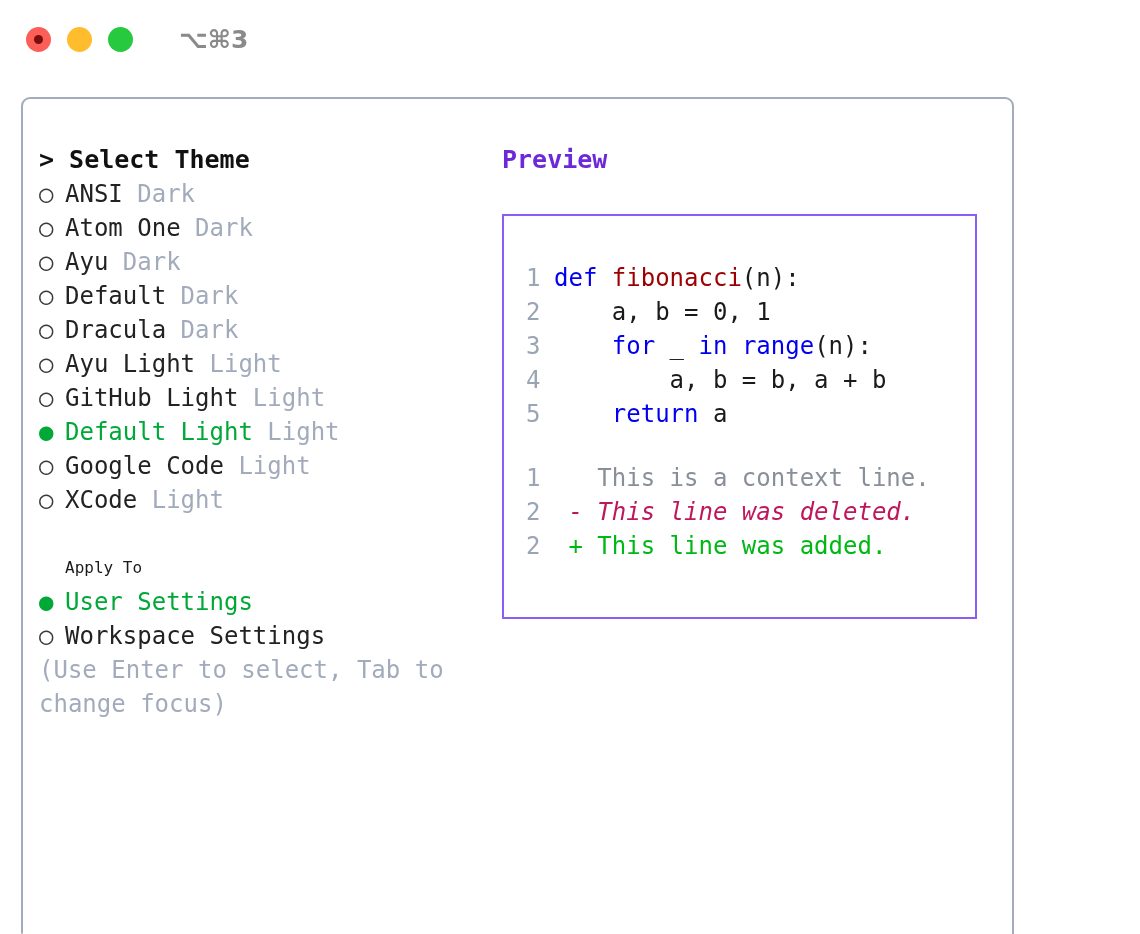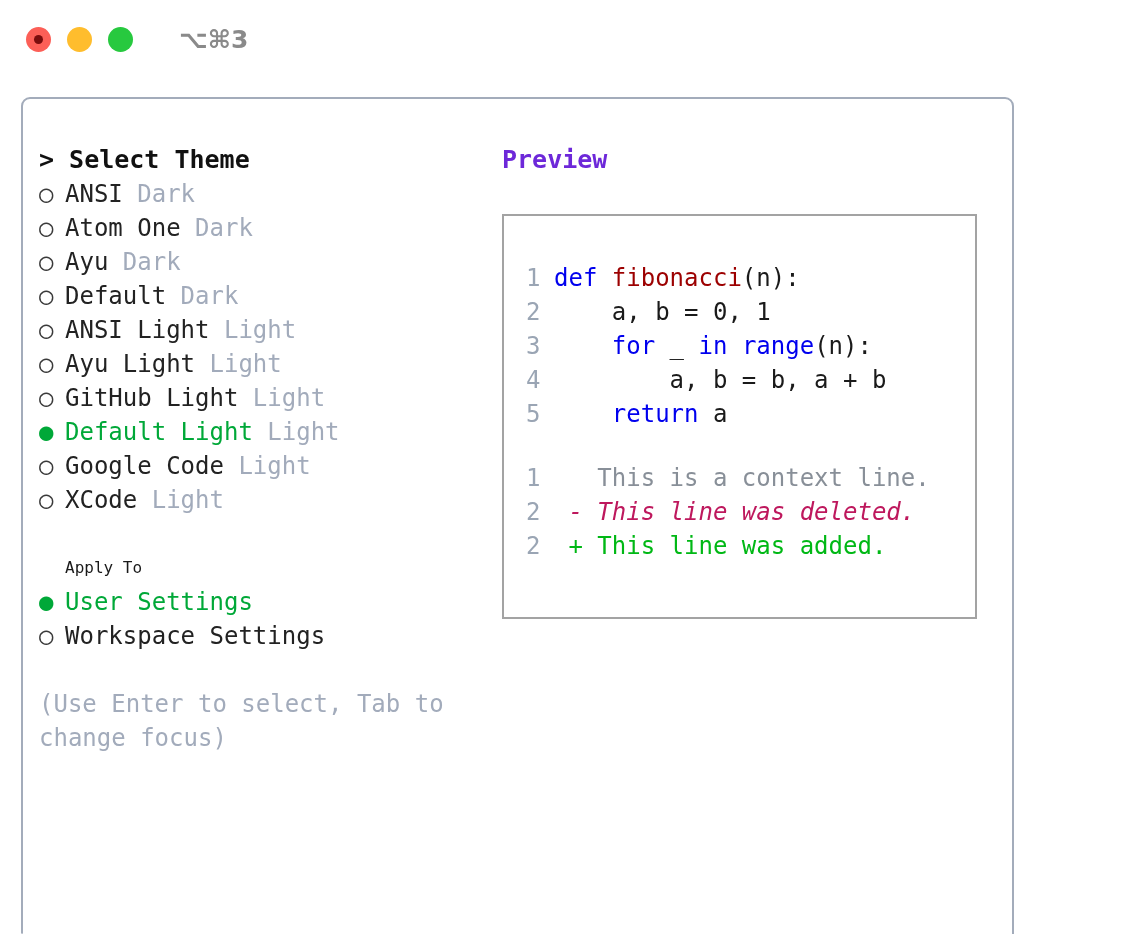--- a/index.html
+++ b/index.html
@@ -114,21 +114,20 @@
   }
   .section-head {
     font-size: 16px;
     line-height: 34px;
     color: #1a1a1a;
     white-space: pre;
     padding-left: 26px;
   }
   .spacer { height: 34px; }
   #hint {
-    margin-top: 34px;
     font-size: 24px;
     line-height: 34px;
     color: #a2abbb;
     width: 420px;
   }
 
   
   #right-col {
     position: absolute;
     left: 479px;
@@ -138,21 +137,21 @@
   #preview-title {
     font-size: 25px;
     font-weight: bold;
     color: #6d28d9;
     line-height: 34px;
   }
   #preview-box {
     margin-top: 37px;
     width: 475px;
     height: 405px;
-    border: 2px solid #a3a3a3;
+    border: 2px solid #8b5cf6;
     box-sizing: border-box;
     background: #ffffff;
     padding: 45px 4px 0 22px;
   }
   .code-line {
     font-size: 24px;
     line-height: 34px;
     white-space: pre;
     color: #1a1a1a;
   }
@@ -187,21 +186,21 @@
 
   <div id="panel">
 
     <div id="left-col">
       <div class="head-row">&gt; Select Theme</div>
       <div id="theme-list">
           <div class="opt-row"><span class="bullet">○</span><span class="opt-label">ANSI</span><span class="opt-kind"> Dark</span></div>
           <div class="opt-row"><span class="bullet">○</span><span class="opt-label">Atom One</span><span class="opt-kind"> Dark</span></div>
           <div class="opt-row"><span class="bullet">○</span><span class="opt-label">Ayu</span><span class="opt-kind"> Dark</span></div>
           <div class="opt-row"><span class="bullet">○</span><span class="opt-label">Default</span><span class="opt-kind"> Dark</span></div>
-          <div class="opt-row"><span class="bullet">○</span><span class="opt-label">ANSI Light</span><span class="opt-kind"> Light</span></div>
+          <div class="opt-row"><span class="bullet">○</span><span class="opt-label">Dracula</span><span class="opt-kind"> Dark</span></div>
           <div class="opt-row"><span class="bullet">○</span><span class="opt-label">Ayu Light</span><span class="opt-kind"> Light</span></div>
           <div class="opt-row"><span class="bullet">○</span><span class="opt-label">GitHub Light</span><span class="opt-kind"> Light</span></div>
           <div class="opt-row selected"><span class="bullet">●</span><span class="opt-label">Default Light</span><span class="opt-kind"> Light</span></div>
           <div class="opt-row"><span class="bullet">○</span><span class="opt-label">Google Code</span><span class="opt-kind"> Light</span></div>
           <div class="opt-row"><span class="bullet">○</span><span class="opt-label">XCode</span><span class="opt-kind"> Light</span></div>
         </div>
 
       <div class="spacer"></div>
 
       <div class="section-head">Apply To</div>

